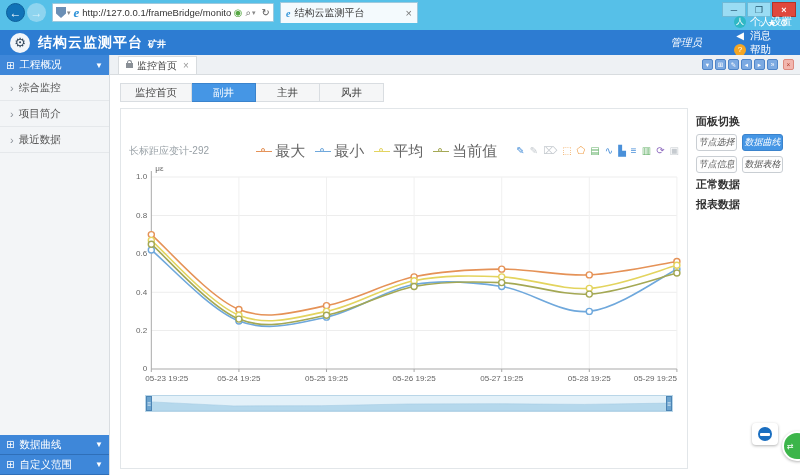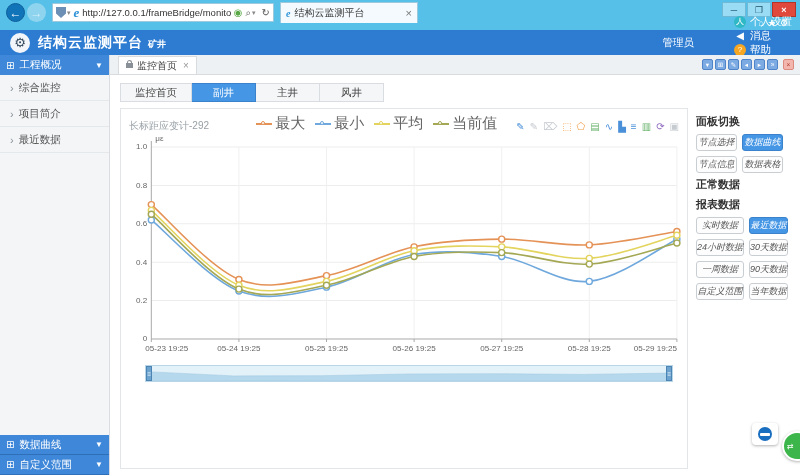--- a/index.html
+++ b/index.html
@@ -24,21 +24,21 @@
   .win-btn { width:24px; height:15px; display:flex; align-items:center; justify-content:center; font-size:9px; color:#1d4f68; background:#9adcf3; border:1px solid #6fb9d6; margin-left:1px; }
   .win-close { background:#e0483c; color:#fff; border-color:#b33328; font-weight:bold; }
   .chrome-right-icons { position:absolute; right:8px; top:18px; color:#fff; font-size:9px; letter-spacing:4px; }
 
   
   .app-header { height:25px; background:#2d7cd2; display:flex; align-items:center; padding:0 10px; color:#fff; position:relative; }
   .logo { width:20px; height:20px; border-radius:50%; background:#f2f6fa; color:#35495e; display:flex; align-items:center; justify-content:center; font-size:13px; }
   .app-title { font-size:14px; font-weight:bold; margin-left:8px; letter-spacing:1px; }
   .app-sub { font-size:9px; font-weight:bold; margin-left:5px; margin-top:3px; }
   .hdr-menu { position:absolute; right:8px; top:0; height:25px; display:flex; align-items:center; }
-  .hdr-user { font-size:10.5px; margin-right:24px; cursor:pointer; }
+  .hdr-user { font-size:10.5px; margin-right:16px; cursor:pointer;font-style:italic; }
   .hdr-item { display:flex; align-items:center; margin-left:16px; font-size:10.5px; cursor:pointer; }
   .hdr-ico { width:12px; height:12px; border-radius:50%; display:flex; align-items:center; justify-content:center; font-size:8px; color:#fff; margin-right:4px; }
 
   
   .main { display:flex; height:420px; }
   .sidebar { width:110px; background:#f3f5f7; border-right:1px solid #d9dde1; display:flex; flex-direction:column; }
   .side-hdr { height:20px; background:#3e87d9; color:#fff; display:flex; align-items:center; padding:0 6px; font-size:10.5px; cursor:pointer; }
   .side-hdr .grid-ic { font-size:10px; margin-right:5px; }
   .side-hdr .chev { margin-left:auto; font-size:8px; }
   .side-item { height:26px; display:flex; align-items:center; padding:0 10px; color:#555; font-size:10.5px; border-bottom:1px solid #e5e8eb; cursor:pointer; background:#f3f5f7; }
@@ -57,21 +57,21 @@
   .mini-btn.red { background:#f2b6ae; border-color:#dd8a7e; color:#b03e2e; margin-left:5px; }
 
   .content-body { flex:1; display:flex; flex-direction:column; padding:8px 0 0 10px; min-height:0; }
   .subtabs { display:flex; }
   .subtab { min-width:64px; padding:0 14px; height:19px; display:flex; align-items:center; justify-content:center; background:#f5f6f7; border:1px solid #d9dde1; border-left:none; color:#444; font-size:10.5px; cursor:pointer; }
   .subtab:first-child { border-left:1px solid #d9dde1; }
   .subtab.active { background:#4596e5; border-color:#3a83cc; color:#fff; }
 
   .content-flex { flex:1; display:flex; margin-top:6px; min-height:0; }
   .chart-panel { flex:1; border:1px solid #e2e6e9; margin-bottom:6px; display:flex; flex-direction:column; min-width:0; }
-  .chart-head { height:24px; display:flex; align-items:flex-end; padding:0 8px; }
+  .chart-head { height:24px; display:flex; align-items:center; padding:0 8px;margin-top:30px; }
   .chart-title { color:#98a0a6; font-size:10px; white-space:nowrap; }
   .legend { display:flex; margin-left:auto; }
   .lg-item { display:flex; align-items:center; margin-left:10px; color:#666; font-size:15px; cursor:pointer; }
   .lg-mark { width:16px; height:8px; position:relative; margin-right:3px; }
   .lg-mark .ln { position:absolute; top:3.5px; left:0; right:0; height:1.5px; }
   .lg-mark .ci { position:absolute; top:1px; left:5px; width:4px; height:4px; border-radius:50%; background:#fff; border-width:1.5px; border-style:solid; }
   .chart-tools { display:flex; margin-left:14px; }
   .tool { font-size:10px; margin-left:5px; cursor:pointer; line-height:12px; }
   .chart-svg { width:100%; height:232px; display:block; }
   .datazoom { height:17px; margin:0 14px 0 24px; background:#e3f1f9; border:1px solid #b9d6e8; position:relative; overflow:hidden; }
@@ -341,30 +341,20 @@
         <div class="control-panel" id="control-panel">
             <div class="cp-title">面板切换</div>
             <div class="cp-grid">
               <div class="cp-btn">节点选择</div>
               <div class="cp-btn active">数据曲线</div>
               <div class="cp-btn">节点信息</div>
               <div class="cp-btn">数据表格</div>
             </div>
             <div class="cp-title">正常数据</div>
             <div class="cp-title">报表数据</div>
-            <div class="cp-grid">
-              <div class="cp-btn">实时数据</div>
-              <div class="cp-btn active">最近数据</div>
-              <div class="cp-btn">24小时数据</div>
-              <div class="cp-btn">30天数据</div>
-              <div class="cp-btn">一周数据</div>
-              <div class="cp-btn">90天数据</div>
-              <div class="cp-btn">自定义范围</div>
-              <div class="cp-btn">当年数据</div>
-            </div>
           </div>
       </div>
     </div>
   </div>
 </div>
 
 <div class="float-tv">
     <div class="dot"></div>
   </div>
 <div class="float-green">⇄</div>

